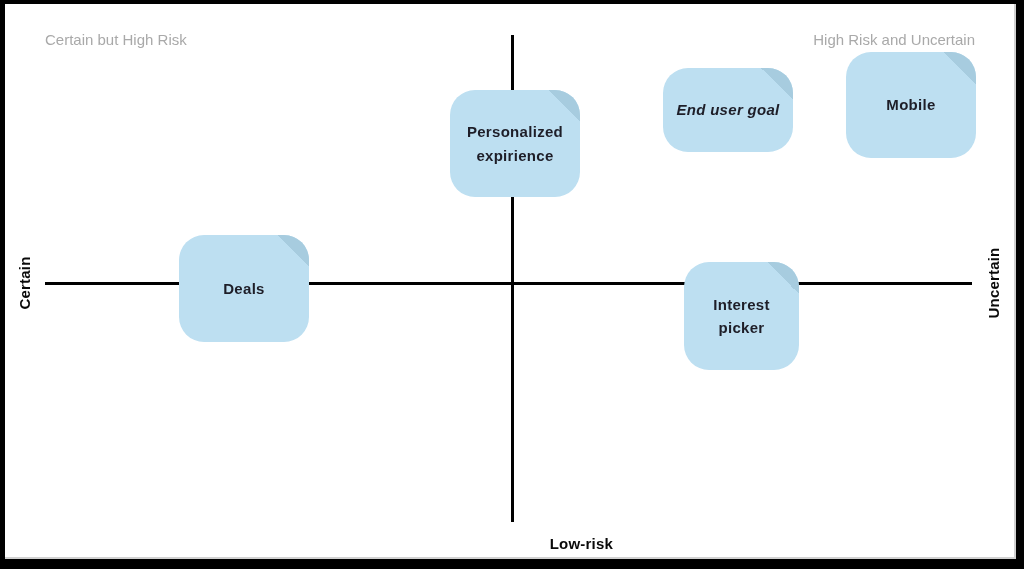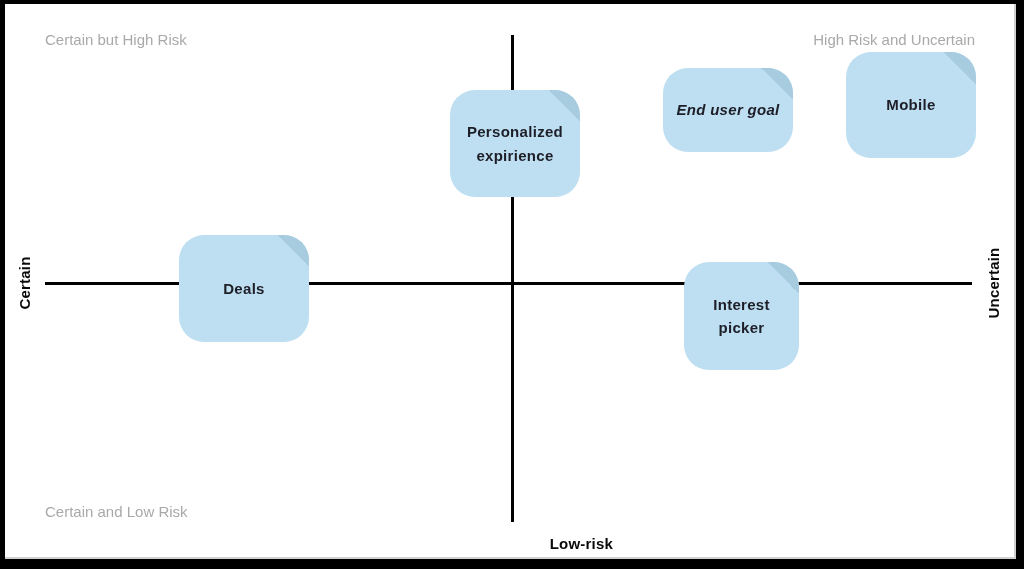--- a/index.html
+++ b/index.html
@@ -82,21 +82,20 @@
 
   <div class="axis-line axis-v"></div>
   <div class="axis-line axis-h"></div>
 
   <div class="axis-label axis-bottom">Low-risk</div>
   <div class="axis-label axis-left">Certain</div>
   <div class="axis-label axis-right">Uncertain</div>
 
   <div class="quad-label quad-tl">Certain but High Risk</div>
   <div class="quad-label quad-tr">High Risk and Uncertain</div>
-  <div class="quad-label quad-bl">Certain and Low Risk</div>
 
   <div id="notes-layer">
       <div class="note" style="left: 445px; top: 86px; width: 130px; height: 107px;">
         <div class="fold"></div>
         <div class="note-label">Personalized
 expirience</div>
       </div>
       <div class="note" style="left: 658px; top: 64px; width: 130px; height: 84px; font-style: italic;">
         <div class="fold"></div>
         <div class="note-label">End user goal</div>

